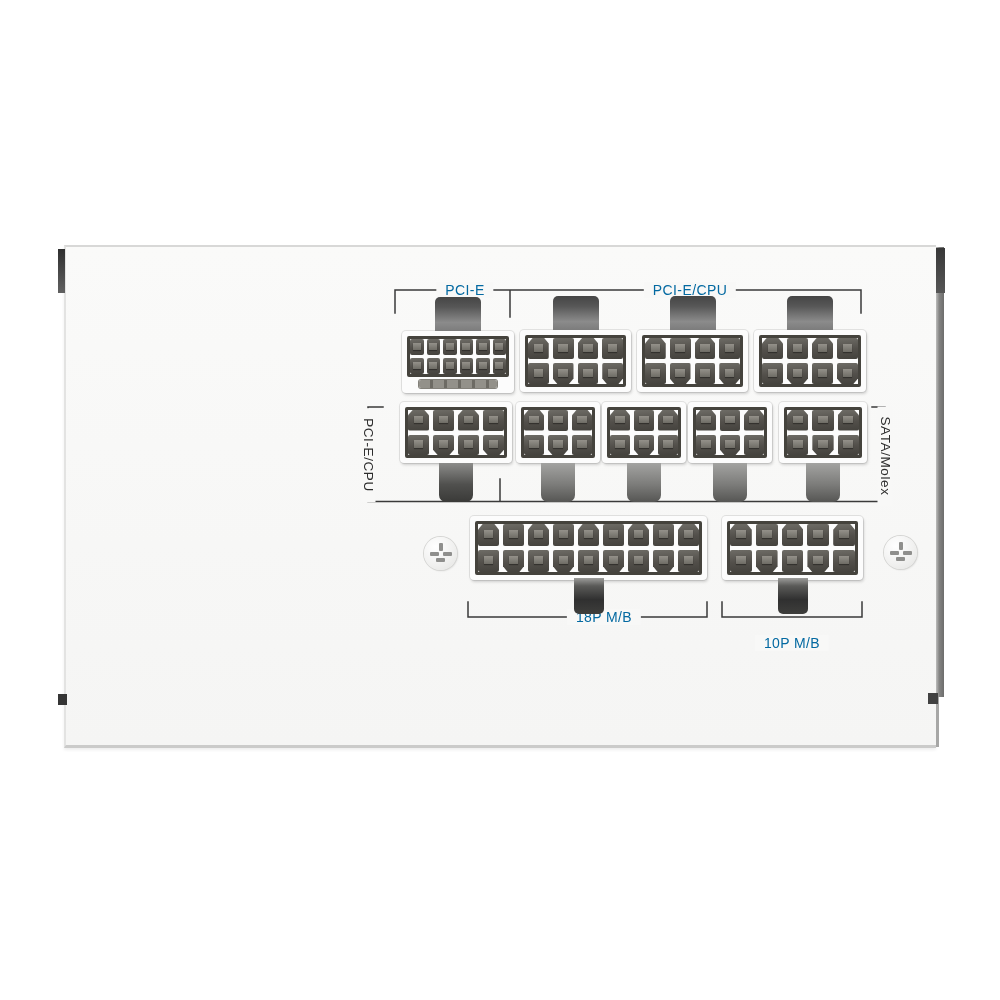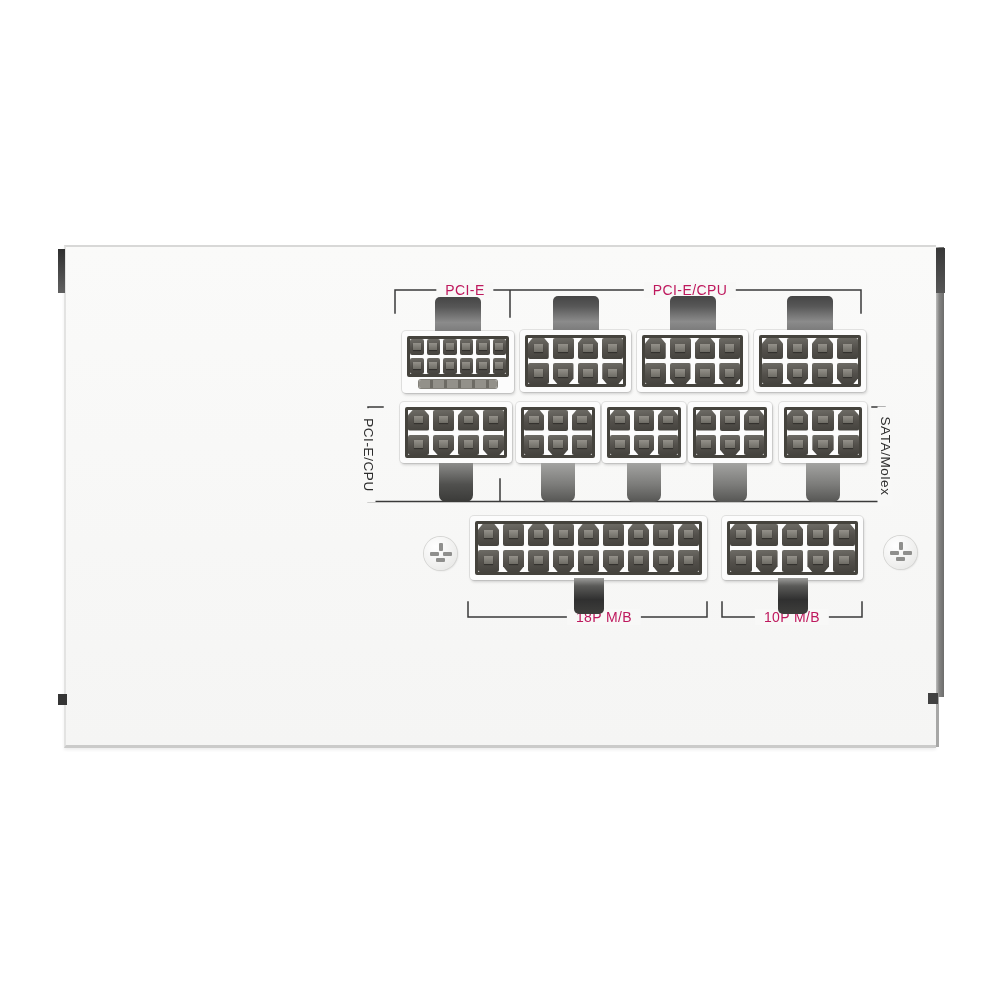--- a/index.html
+++ b/index.html
@@ -20,29 +20,29 @@
   .tab-tr{position:absolute;left:936px;top:248px;width:9px;height:45px;
          background:linear-gradient(180deg,#383838,#565656);z-index:3;}
   .notch-bl{position:absolute;left:58px;top:694px;width:9px;height:11px;background:#353535;z-index:3;}
   .notch-br{position:absolute;left:928px;top:693px;width:10px;height:11px;background:#414141;z-index:3;}
 
   
   svg.overlay{position:absolute;left:0;top:0;z-index:4;pointer-events:none;}
 
   
   .label-h{position:absolute;z-index:5;transform:translate(-50%,-50%);
-         background:#f8f8f7;padding:0 9px;font-size:14px;color:#be185d;
+         background:#f8f8f7;padding:0 9px;font-size:14px;color:#0369a1;
          letter-spacing:0.4px;white-space:nowrap;}
   .label-v{position:absolute;z-index:5;transform:translate(-50%,-50%);
          background:#f8f8f7;padding:10px 0;font-size:13.5px;color:#2d2d2d;
          letter-spacing:0.6px;writing-mode:vertical-rl;white-space:nowrap;}
   .lp-pcie{left:465px;top:290px;}
   .lp-pciecpu{left:690px;top:290px;}
   .lp-18p{left:604px;top:617px;}
-  .lp-10p{left:792px;top:617px;}
+  .lp-10p{left:792px;top:643px;}
   .lp-side-left{left:368px;top:455px;}
   .lp-side-right{left:885px;top:456px;}
 
   
   .connector{position:absolute;z-index:6;background:#fcfcfc;border-radius:4px;
          padding:5px;box-sizing:border-box;
          box-shadow:0 0 0 1px rgba(0,0,0,0.09),1px 2px 3px rgba(0,0,0,0.16);}
   .face{position:relative;z-index:2;height:100%;display:flex;flex-direction:column;}
   .pin-grid{flex:1;display:grid;gap:4px;background:#fcfcfc;border:3px solid #45433d;
          border-radius:2px;min-height:0;}

